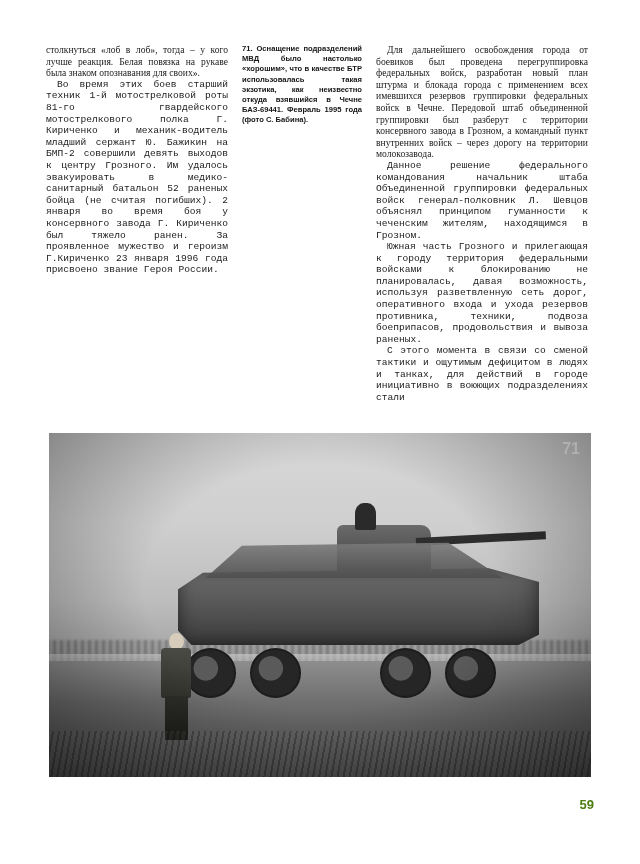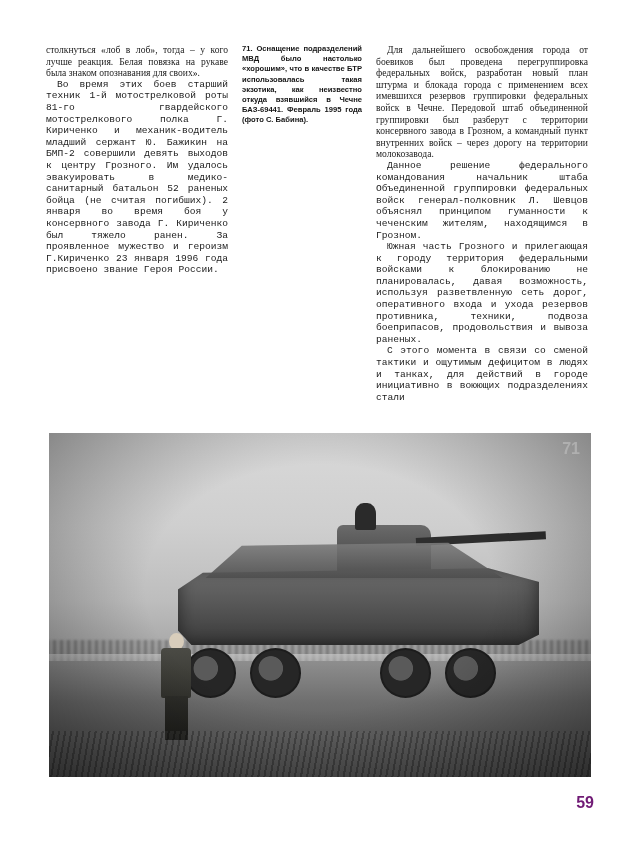--- a/index.html
+++ b/index.html
@@ -115,22 +115,22 @@
     color: #b9b9b9;
     font-weight: bold;
     opacity: 0.75;
   }
   .page-num {
     position: absolute;
     right: 0px;
     bottom: 8px;
     font-family: "Liberation Sans", sans-serif;
     font-weight: bold;
-    font-size: 16px;
-    color: #701a75;
+    font-size: 13px;
+    color: #4d7c0f;
     text-align: right;
   }
 
   
   .sky {
     position: absolute; left: 0; top: 0; width: 100%; height: 68%;
     background: linear-gradient(180deg, #d9d9d9 0%, #cfcfcf 40%, #bdbdbd 72%, #9f9f9f 100%);
   }
   .ground {
     position: absolute; left: 0; bottom: 0; width: 100%; height: 34%;

